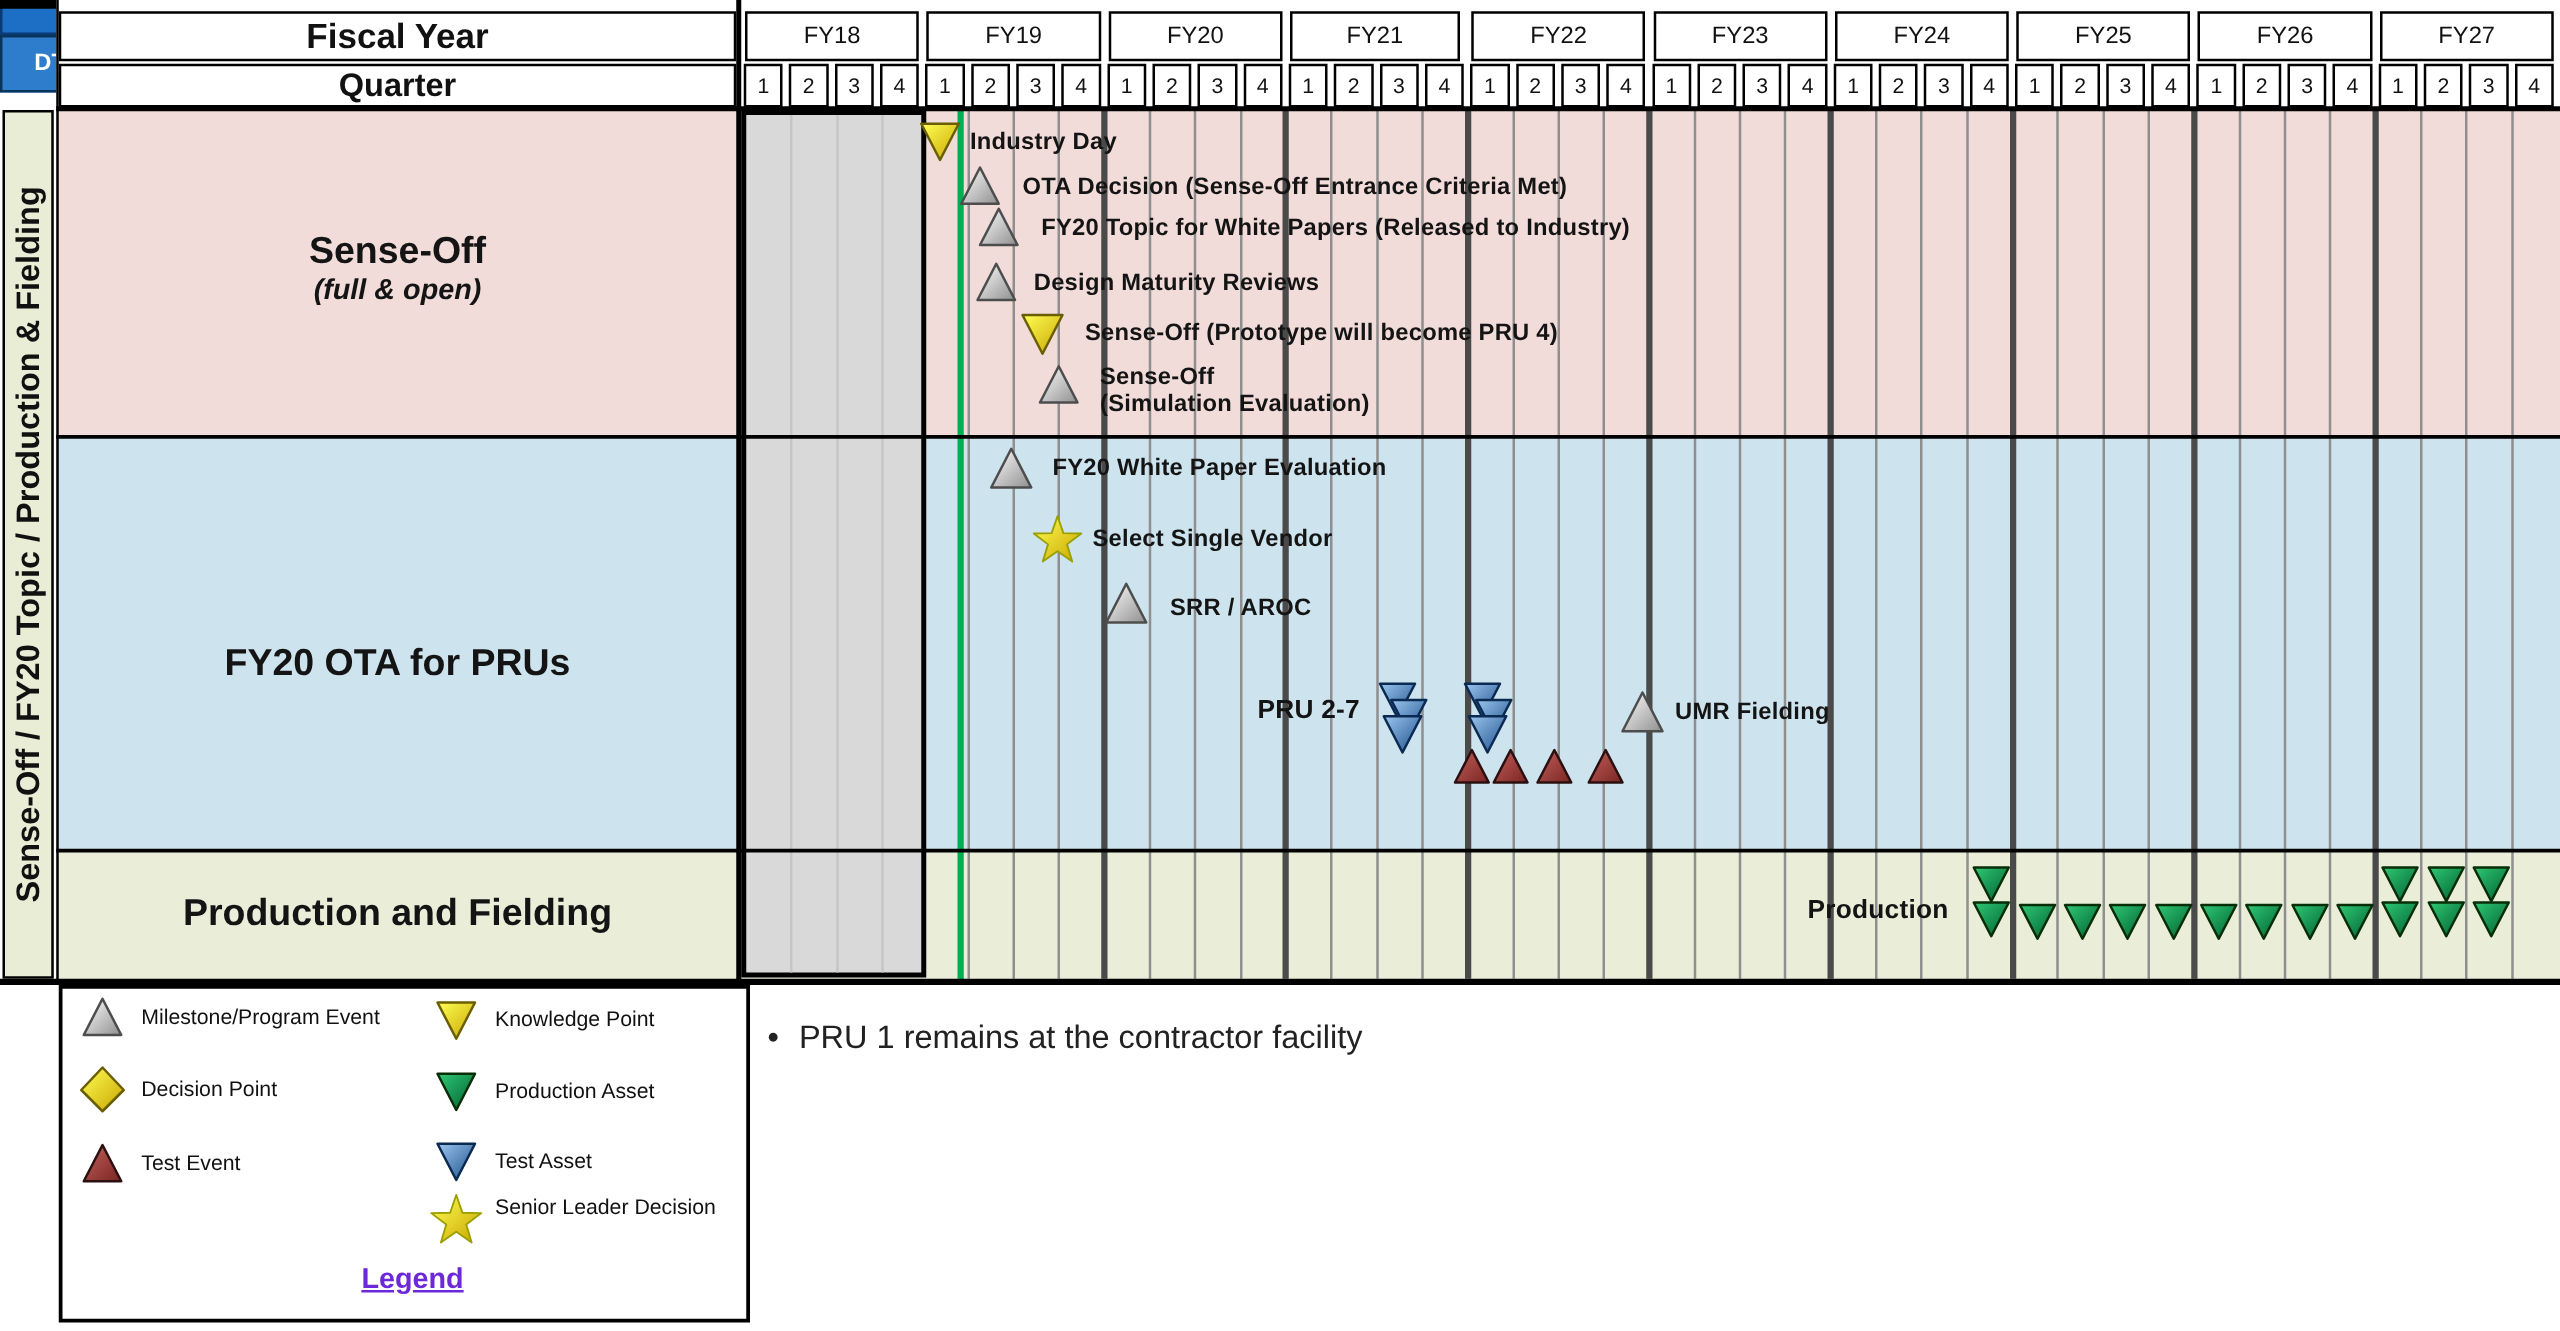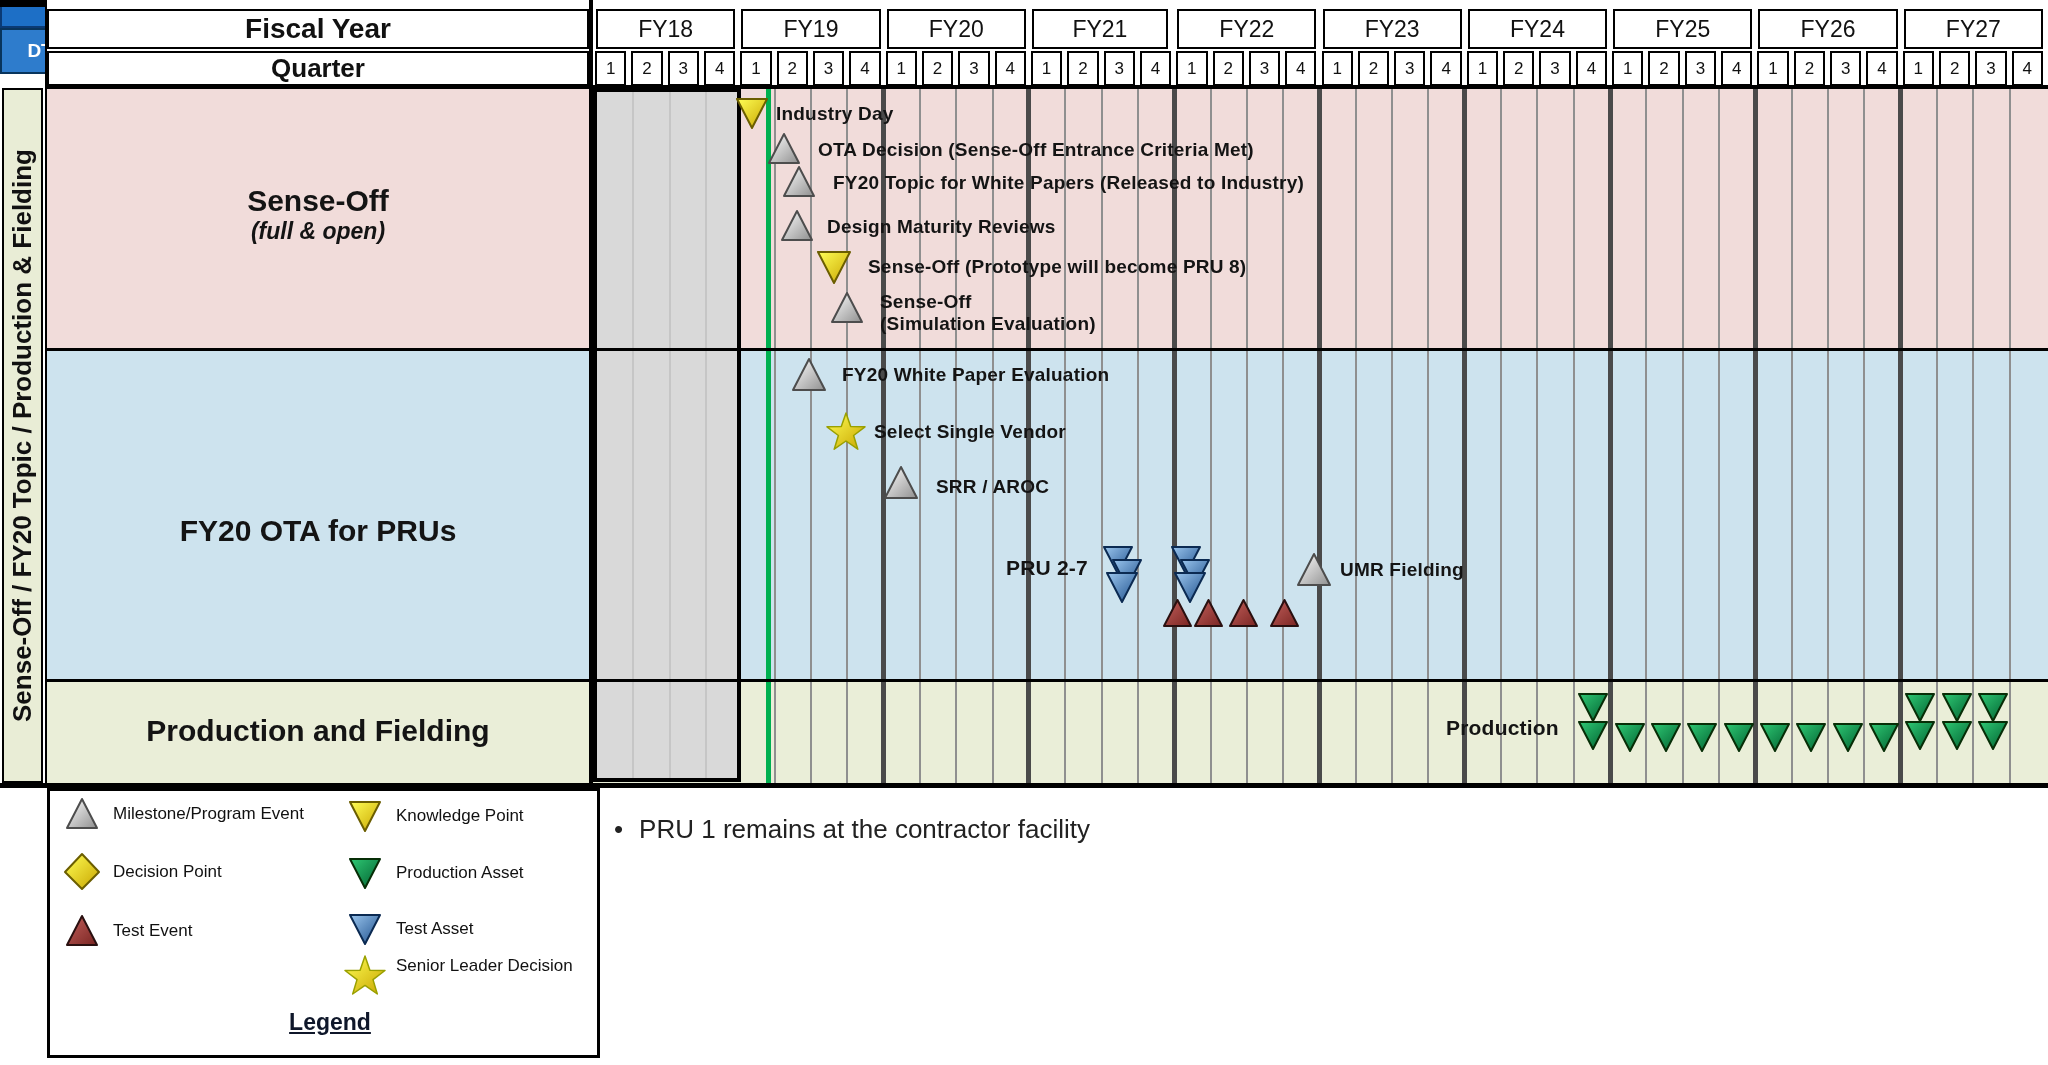--- a/index.html
+++ b/index.html
@@ -5,21 +5,21 @@
   html,body{margin:0;padding:0;background:#ffffff;}
   #stage{position:relative;width:2048px;height:1065px;background:#ffffff;
          font-family:"Liberation Sans",sans-serif;overflow:hidden;}
   .abs{position:absolute;}
   .cell{position:absolute;background:#fff;border:2px solid #000;box-sizing:border-box;
         display:flex;align-items:center;justify-content:center;color:#111;}
   #top-bar{left:0;top:0;width:2048px;height:7px;background:#000;}
   #header-bg{left:45px;top:0;width:2003px;height:86px;background:#fff;}
   #fy-label-cell{left:47px;top:9px;width:542px;height:40px;font-size:28px;font-weight:bold;}
   #q-label-cell{left:47px;top:51px;width:542px;height:35px;font-size:26px;font-weight:bold;}
-  .fy-cell{font-size:23px;}
+  .fy-cell{font-size:19px;}
   .q-cell{font-size:17px;}
   .lane{position:absolute;left:45px;width:2003px;}
   .gridline{position:absolute;}
   #preaward-box{position:absolute;background:#d9d9d9;border:4px solid #000;box-sizing:border-box;}
   #today-line{position:absolute;}
   .frame{position:absolute;background:#000;}
   .lane-label{position:absolute;left:45px;width:546px;text-align:center;color:#141414;
               font-weight:bold;white-space:nowrap;}
   #lane0-label{top:184px;font-size:30px;}
   #lane0-sub{top:218px;font-size:23px;font-style:italic;}
@@ -28,21 +28,21 @@
   .m-label{position:absolute;font-weight:bold;font-size:19px;color:#141414;white-space:nowrap;
            transform:translateY(-50%);letter-spacing:0.2px;}
   .bar-label{color:#fff;font-weight:bold;text-align:center;}
   #sidebar-strip{left:2px;top:88px;width:41px;height:695px;background:#e9edd6;border:2px solid #000;
                  box-sizing:border-box;display:flex;align-items:center;justify-content:center;}
   #sidebar-strip span{writing-mode:vertical-rl;transform:rotate(180deg);font-weight:bold;
                       font-size:26px;color:#111;white-space:nowrap;}
   #legend-box{left:47px;top:788px;width:553px;height:270px;background:#fff;border:3px solid #000;box-sizing:border-box;}
   .legend-text{position:absolute;font-size:17px;color:#111;white-space:nowrap;transform:translateY(-50%);}
   #legend-title{left:200px;top:1009px;width:260px;text-align:center;font-size:23px;font-weight:bold;
-                text-decoration:underline;color:#0f172a;}
+                text-decoration:underline;color:#6d28d9;}
   #note{left:614px;top:814px;font-size:26px;color:#222;display:flex;gap:16px;align-items:baseline;white-space:nowrap;}
   svg{display:block;}
 </style>
 </head>
 <body>
 
 <div id="stage">
   <svg id="svg-defs" width="0" height="0">
       <defs>
         <linearGradient id="g-gray" x1="0%" y1="0%" x2="100%" y2="100%">
@@ -215,21 +215,21 @@
         <svg width="32" height="32" viewBox="0 0 32 32" style="overflow: visible;">
           <polygon points="16,1 31,30 1,30" fill="url(#g-gray)" stroke="#4d4d4d" stroke-width="2" stroke-linejoin="round"></polygon>
         </svg>
       </div>
       <div class="m-label" style="left: 827px; top: 227px;">Design Maturity Reviews</div>
       <div style="position: absolute; left: 817px; top: 250px;">
         <svg width="34" height="34" viewBox="0 0 34 34" style="overflow: visible;">
           <polygon points="1,2 33,2 17,33" fill="url(#g-yellow)" stroke="#6b5e00" stroke-width="2" stroke-linejoin="round"></polygon>
         </svg>
       </div>
-      <div class="m-label" style="left: 868px; top: 267px;">Sense-Off (Prototype will become PRU 8)</div>
+      <div class="m-label" style="left: 868px; top: 267px;">Sense-Off (Prototype will become PRU 4)</div>
       <div style="position: absolute; left: 831px; top: 292px;">
         <svg width="32" height="32" viewBox="0 0 32 32" style="overflow: visible;">
           <polygon points="16,1 31,30 1,30" fill="url(#g-gray)" stroke="#4d4d4d" stroke-width="2" stroke-linejoin="round"></polygon>
         </svg>
       </div>
       <div class="m-label" style="left: 880px; top: 302px;">Sense-Off</div>
       <div class="m-label" style="left: 880px; top: 324px;">(Simulation Evaluation)</div>
       <div style="position: absolute; left: 792px; top: 358px;">
         <svg width="34" height="34" viewBox="0 0 34 34" style="overflow: visible;">
           <polygon points="17,1 33,32 1,32" fill="url(#g-gray)" stroke="#4d4d4d" stroke-width="2" stroke-linejoin="round"></polygon>

